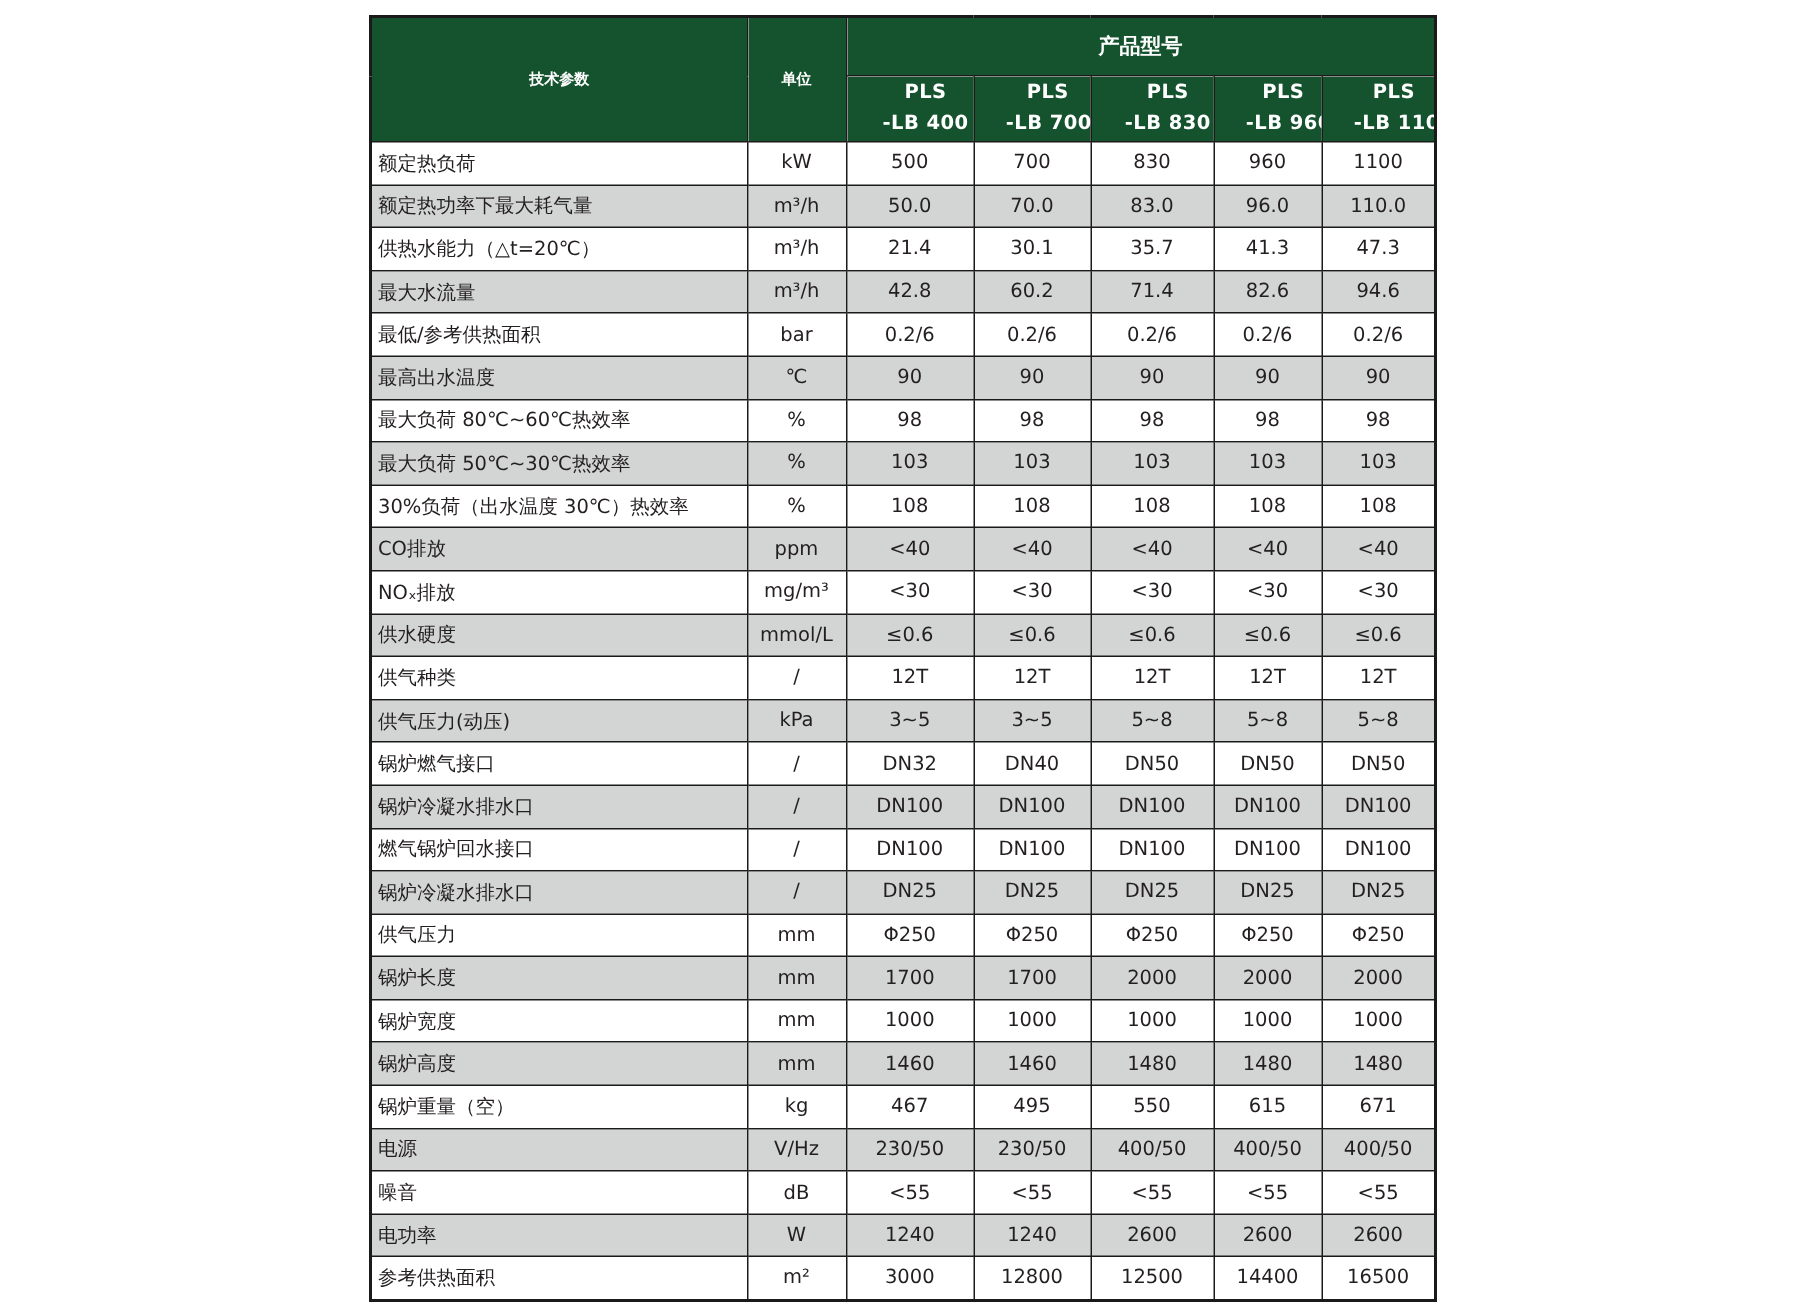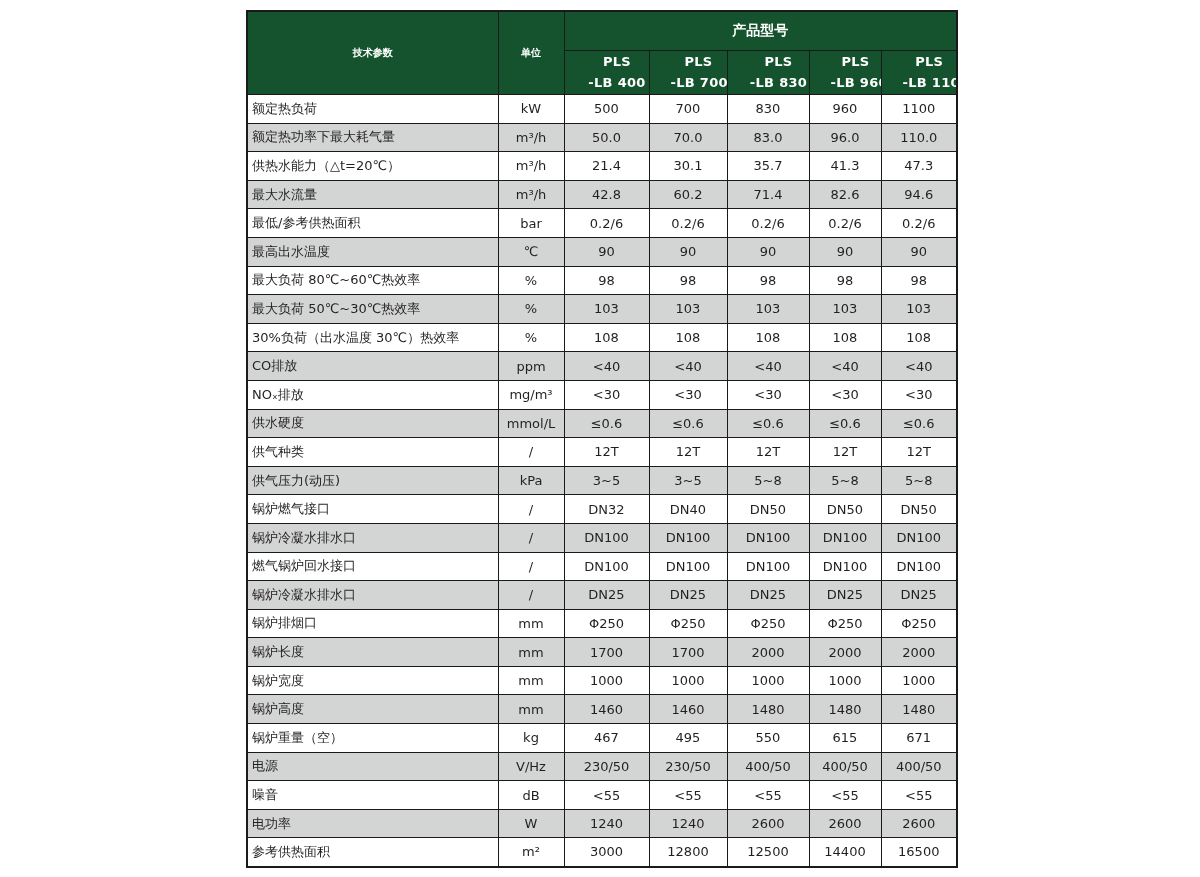--- a/index.html
+++ b/index.html
@@ -256,21 +256,21 @@
       <tr>
         <td class="param-cell">锅炉冷凝水排水口</td>
         <td class="unit-cell">/</td>
         <td class="value-cell">DN25</td>
         <td class="value-cell">DN25</td>
         <td class="value-cell">DN25</td>
         <td class="value-cell">DN25</td>
         <td class="value-cell">DN25</td>
       </tr>
       <tr>
-        <td class="param-cell">锅炉排烟口</td>
+        <td class="param-cell">供气压力</td>
         <td class="unit-cell">mm</td>
         <td class="value-cell">Φ250</td>
         <td class="value-cell">Φ250</td>
         <td class="value-cell">Φ250</td>
         <td class="value-cell">Φ250</td>
         <td class="value-cell">Φ250</td>
       </tr>
       <tr>
         <td class="param-cell">锅炉长度</td>
         <td class="unit-cell">mm</td>

